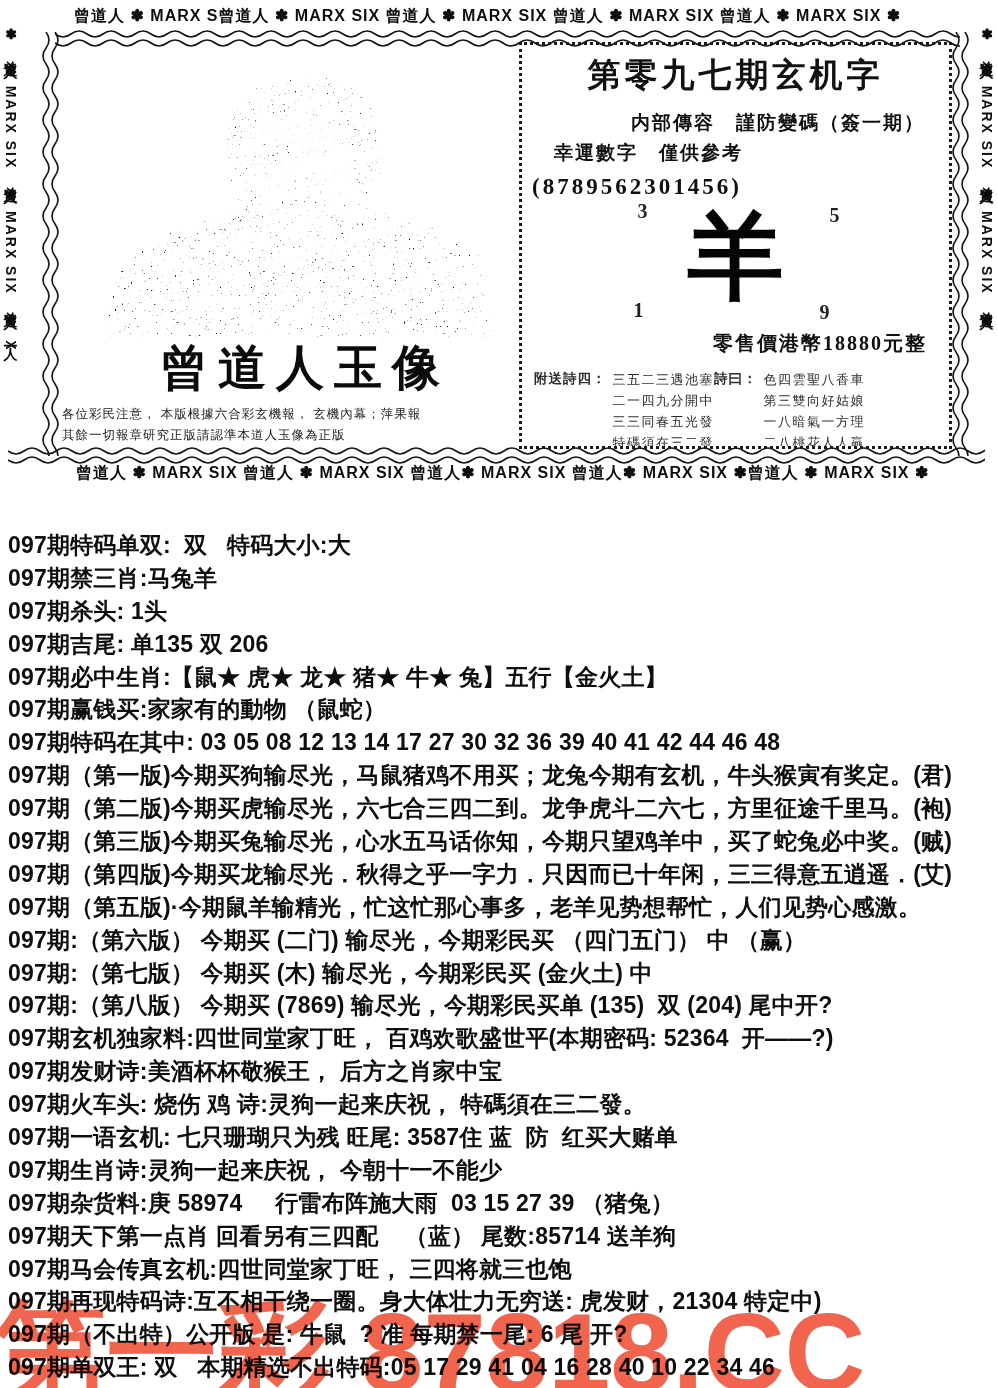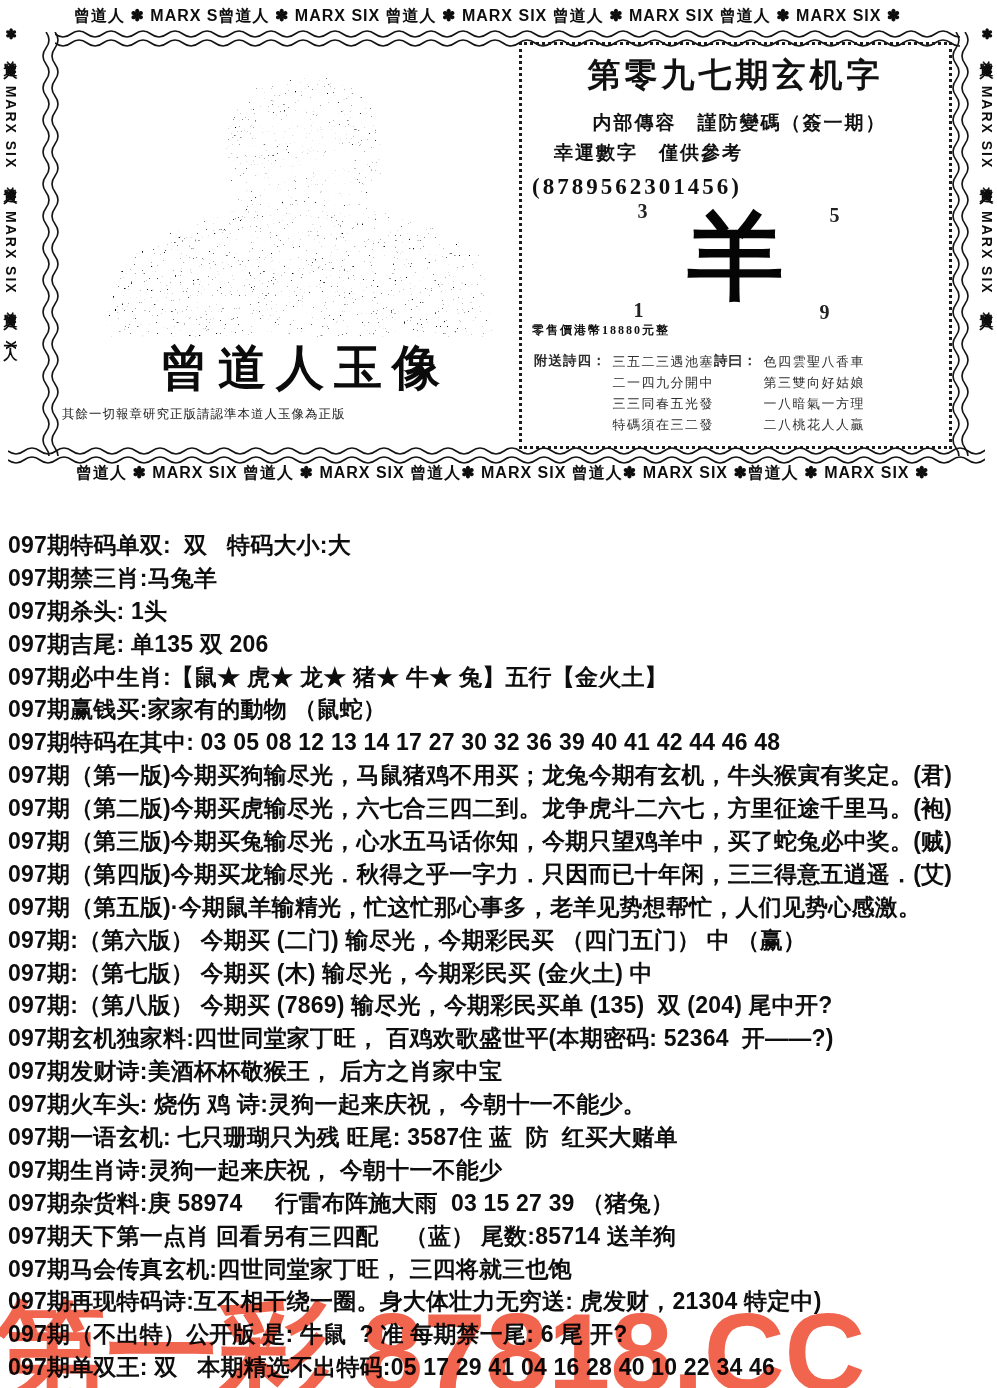--- a/index.html
+++ b/index.html
@@ -21,31 +21,31 @@
   #caption{position:absolute;left:105px;top:336px;width:400px;text-align:center;
            font-family:"DejaVu Serif","Liberation Serif",serif;font-weight:700;
            font-size:48px;letter-spacing:10px;color:#0b0b0b;}
   #notes{position:absolute;left:62px;top:404px;width:450px;
          font-family:"Liberation Serif",serif;font-size:12.5px;line-height:21px;
          color:#1c1c1c;letter-spacing:1px;}
   
   #mbox{position:absolute;left:519px;top:42px;width:433px;height:407px;border:3px dotted #1a1a1a;
         box-sizing:border-box;padding:6px 10px;font-family:"Liberation Serif",serif;overflow:hidden;}
   #mbox .mtitle{text-align:center;font-size:33px;font-weight:700;letter-spacing:4px;margin-top:2px;}
-  #mbox .mrow{display:flex;justify-content:center;font-size:19px;font-weight:700;
+  #mbox .mrow{display:flex;justify-content:flex-end;font-size:19px;font-weight:700;
               letter-spacing:2px;margin-top:12px;padding:0 14px 0 22px;}
   #mbox .mrow2{font-size:19px;font-weight:700;letter-spacing:2px;margin-top:4px;padding-left:22px;}
   #mbox .serial{text-align:left;font-size:23px;font-weight:700;letter-spacing:3px;margin-top:8px;}
   #zodiac{position:relative;width:320px;height:118px;margin:4px auto 0 auto;}
   #zodiac .zchar{position:absolute;left:0;right:0;top:-6px;text-align:center;
                  font-size:96px;line-height:118px;font-weight:900;color:#050505;}
   #zodiac .znum{position:absolute;font-size:20px;font-weight:700;color:#222;}
   #z-tl{left:62px;top:-4px;} #z-tr{right:56px;top:0;}
   #z-bl{left:58px;bottom:0;} #z-br{right:66px;bottom:-2px;}
-  #price{text-align:left;padding-right:12px;font-size:12px;font-weight:700;letter-spacing:2px;margin-top:0;}
+  #price{text-align:right;padding-right:12px;font-size:20px;font-weight:700;letter-spacing:2px;margin-top:8px;}
   #poems{display:flex;justify-content:flex-start;margin-top:12px;padding:0 6px 0 2px;color:#2e2e2e;}
   .poem{display:flex;}
   .poem .plabel{font-size:13.5px;font-weight:700;letter-spacing:1px;padding-top:1px;white-space:nowrap;}
   .poem .plines{margin-left:6px;}
   .poem-line{font-size:13px;line-height:21px;letter-spacing:1.5px;white-space:nowrap;}
   
   #body-lines{position:absolute;left:8px;top:529px;width:985px;}
   .body-line{height:32.9px;display:flex;align-items:center;font-size:23px;font-weight:600;
              white-space:pre;letter-spacing:0.2px;color:#0e0e0e;}
   
@@ -94,20 +94,21 @@
     <ellipse cx="240" cy="96" rx="22" ry="10" fill="#141414" opacity="0.9"></ellipse>
     <ellipse cx="206" cy="127" rx="10" ry="14" fill="#8a8a8a"></ellipse>
     <ellipse cx="206" cy="151" rx="27" ry="9" fill="#222222"></ellipse>
     <ellipse cx="206" cy="171" rx="30" ry="12" fill="#5a5a5a" opacity="0.7"></ellipse>
     <rect x="30" y="264" width="330" height="10" fill="#161616"></rect>
     <rect x="0" y="0" width="415" height="282" filter="url(#speck)"></rect>
   </svg>
 
   <div id="caption">曾道人玉像</div>
   <div id="notes">
+      <div class="note-line">各位彩民注意， 本版根據六合彩玄機報， 玄機內幕；萍果報</div>
       <div class="note-line">其餘一切報章研究正版請認準本道人玉像為正版</div>
     </div>
 
   <div id="mbox">
     <div class="mtitle">第零九七期玄机字</div>
     <div class="mrow">
       <span>内部傳容　謹防變碼</span>
       <span>（簽一期）</span>
     </div>
     <div class="mrow2">幸運數字　僅供參考</div>
@@ -154,21 +155,21 @@
       <div class="body-line">097期（第一版)今期买狗输尽光，马鼠猪鸡不用买；龙兔今期有玄机，牛头猴寅有奖定。(君)</div>
       <div class="body-line">097期（第二版)今期买虎输尽光，六七合三四二到。龙争虎斗二六七，方里征途千里马。(袍)</div>
       <div class="body-line">097期（第三版)今期买兔输尽光，心水五马话你知，今期只望鸡羊中，买了蛇兔必中奖。(贼)</div>
       <div class="body-line">097期（第四版)今期买龙输尽光．秋得之乎一字力．只因而已十年闲，三三得意五逍遥．(艾)</div>
       <div class="body-line">097期（第五版)·今期鼠羊输精光，忙这忙那心事多，老羊见势想帮忙，人们见势心感激。</div>
       <div class="body-line">097期:（第六版） 今期买 (二门) 输尽光，今期彩民买 （四门五门） 中 （赢）</div>
       <div class="body-line">097期:（第七版） 今期买 (木) 输尽光，今期彩民买 (金火土) 中</div>
       <div class="body-line">097期:（第八版） 今期买 (7869) 输尽光，今期彩民买单 (135)  双 (204) 尾中开?</div>
       <div class="body-line">097期玄机独家料:四世同堂家丁旺， 百鸡欢歌盛世平(本期密码: 52364  开——?)</div>
       <div class="body-line">097期发财诗:美酒杯杯敬猴王， 后方之肖家中宝</div>
-      <div class="body-line">097期火车头: 烧伤 鸡 诗:灵狗一起来庆祝， 今朝十一不能少。</div>
+      <div class="body-line">097期火车头: 烧伤 鸡 诗:灵狗一起来庆祝， 特碼須在三二發。</div>
       <div class="body-line">097期一语玄机: 七只珊瑚只为残 旺尾: 3587住 蓝  防  红买大赌单</div>
       <div class="body-line">097期生肖诗:灵狗一起来庆祝， 今朝十一不能少</div>
       <div class="body-line">097期杂货料:庚 58974     行雷布阵施大雨  03 15 27 39 （猪兔）</div>
       <div class="body-line">097期天下第一点肖 回看另有三四配    （蓝） 尾数:85714 送羊狗</div>
       <div class="body-line">097期马会传真玄机:四世同堂家丁旺， 三四将就三也饱</div>
       <div class="body-line">097期再现特码诗:互不相干绕一圈。身大体壮力无穷送: 虎发财，21304 特定中)</div>
       <div class="body-line">097期（不出特）公开版 是: 牛鼠  ? 准 每期禁一尾: 6 尾 开?</div>
       <div class="body-line">097期单双王: 双   本期精选不出特码:05 17 29 41 04 16 28 40 10 22 34 46</div>
     </div>
 

